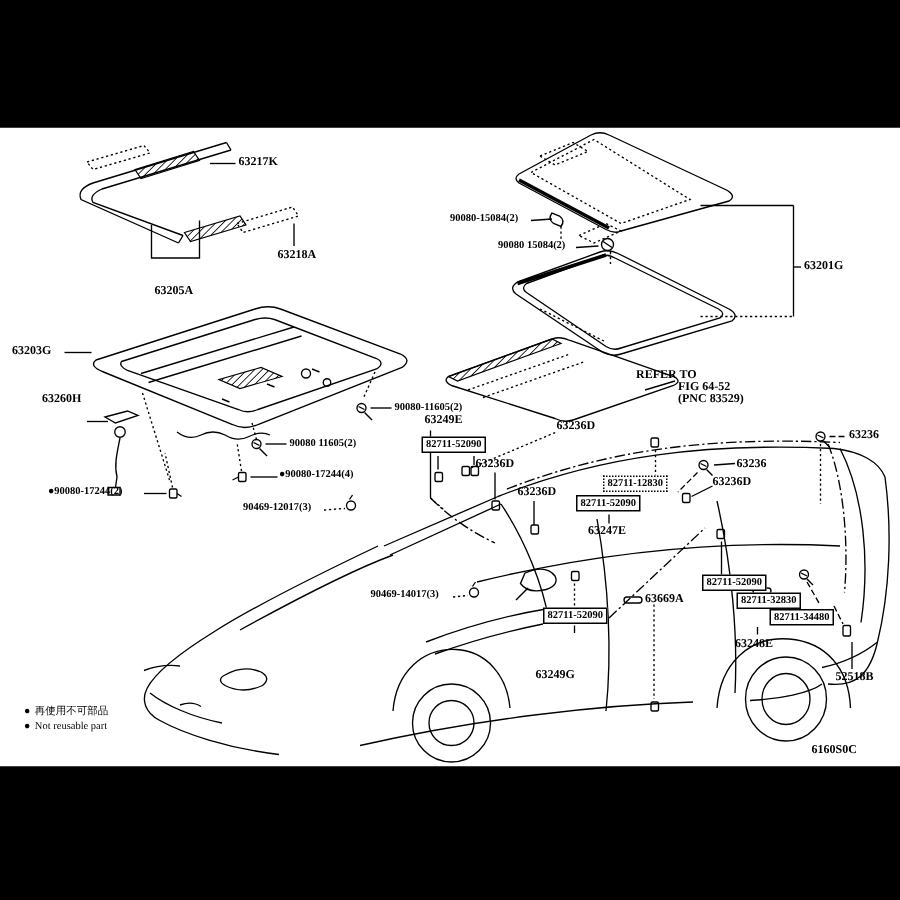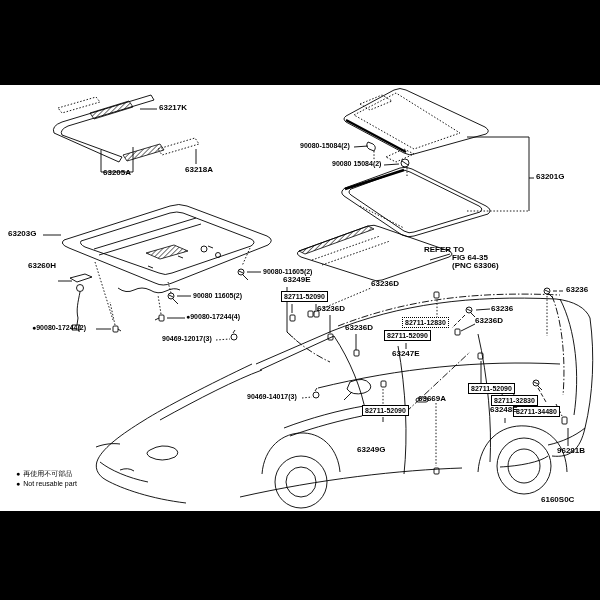--- a/index.html
+++ b/index.html
@@ -1,17 +1,17 @@
 <!DOCTYPE html>
 <html><head>
 <meta charset="utf-8">
 <style>
   html,body{margin:0;padding:0;background:#000;}
   #stage{position:relative;width:600px;height:524px;background:#000;overflow:hidden;
-         font-family:Liberation Sans, sans-serif;}
+         font-family:Liberation Serif, serif;}
   #paper{position:absolute;left:0;top:85px;width:600px;height:426px;background:#fff;}
   #art{position:absolute;left:0;top:0;width:600px;height:600px;}
   .lbl{position:absolute;color:#000;font-weight:bold;font-size:8px;line-height:8px;
        letter-spacing:0px;white-space:nowrap;z-index:5;}
   .sm{font-size:7px;line-height:7px;}
   .bx{border:1px solid #000;padding:1px 2px;background:#fff;}
   .bxd{border:1px dotted #000;padding:1px 2px;background:#fff;}
   .legend-row{position:absolute;color:#000;font-size:7px;line-height:8px;white-space:nowrap;z-index:5;}
   .legend-row .mk{font-size:7px;margin-right:3px;}
   .band{position:absolute;left:0;width:600px;background:#000;z-index:9;}
@@ -251,60 +251,60 @@
       <line class="ln" x1="505" y1="418" x2="505" y2="423"></line>
       <line class="dot2" x1="436" y1="403" x2="436" y2="466"></line>
       <line class="ln" x1="568" y1="428" x2="568" y2="446"></line>
       <line class="dash" x1="556" y1="404" x2="562" y2="416"></line>
       <path class="dd" d="M287,332 C300,345 315,355 330,362"></path>
     </g>
   </svg>
 
   <div class="lbl" style="left:159px;top:104px">63217K</div>
   <div class="lbl" style="left:185px;top:166px">63218A</div>
-  <div class="lbl" style="left:103px;top:169px">63205A</div>
+  <div class="lbl" style="left:103px;top:190px">63205A</div>
   <div class="lbl" style="left:8px;top:230px">63203G</div>
   <div class="lbl" style="left:28px;top:262px">63260H</div>
   <div class="lbl sm" style="left:263px;top:268px">90080-11605(2)</div>
   <div class="lbl sm" style="left:193px;top:292px">90080 11605(2)</div>
   <div class="lbl sm" style="left:186px;top:313px">●90080-17244(4)</div>
   <div class="lbl sm" style="left:32px;top:324px">●90080-17244(2)</div>
   <div class="lbl sm" style="left:162px;top:335px">90469-12017(3)</div>
   <div class="lbl sm" style="left:247px;top:393px">90469-14017(3)</div>
   <div class="lbl sm" style="left:300px;top:142px">90080-15084(2)</div>
   <div class="lbl sm" style="left:332px;top:160px">90080 15084(2)</div>
   <div class="lbl" style="left:536px;top:173px">63201G</div>
 
   <div class="lbl" style="left:424px;top:246px">REFER TO</div>
-  <div class="lbl" style="left:452px;top:254px">FIG 64-35</div>
-  <div class="lbl" style="left:452px;top:262px">(PNC 63306)</div>
+  <div class="lbl" style="left:452px;top:254px">FIG 64-52</div>
+  <div class="lbl" style="left:452px;top:262px">(PNC 83529)</div>
 
   <div class="lbl" style="left:283px;top:276px">63249E</div>
   <div class="lbl sm bx" style="left:281px;top:291px">82711-52090</div>
 
   <div class="lbl" style="left:371px;top:280px">63236D</div>
   <div class="lbl" style="left:317px;top:305px">63236D</div>
   <div class="lbl" style="left:345px;top:324px">63236D</div>
   <div class="lbl" style="left:475px;top:317px">63236D</div>
   <div class="lbl" style="left:566px;top:286px">63236</div>
   <div class="lbl" style="left:491px;top:305px">63236</div>
 
   <div class="lbl sm bxd" style="left:402px;top:317px">82711-12830</div>
   <div class="lbl sm bx" style="left:384px;top:330px">82711-52090</div>
   <div class="lbl" style="left:392px;top:350px">63247E</div>
 
   <div class="lbl sm bx" style="left:362px;top:405px">82711-52090</div>
   <div class="lbl" style="left:357px;top:446px">63249G</div>
-  <div class="lbl" style="left:418px;top:395px">63669A</div>
+  <div class="lbl" style="left:430px;top:395px">63669A</div>
 
   <div class="lbl sm bx" style="left:468px;top:383px">82711-52090</div>
   <div class="lbl sm bx" style="left:491px;top:395px">82711-32830</div>
   <div class="lbl sm bx" style="left:513px;top:406px">82711-34480</div>
-  <div class="lbl" style="left:490px;top:406px">63248E</div>
-  <div class="lbl" style="left:557px;top:447px">96281B</div>
+  <div class="lbl" style="left:490px;top:425px">63248E</div>
+  <div class="lbl" style="left:557px;top:447px">52518B</div>
 
   <div class="legend-row" style="left:16px;top:470px">
     <span class="mk">●</span><span>再使用不可部品</span>
   </div>
   <div class="legend-row" style="left:16px;top:480px">
     <span class="mk">●</span><span>Not reusable part</span>
   </div>
 
   <div class="lbl" style="left:541px;top:496px">6160S0C</div>
 

